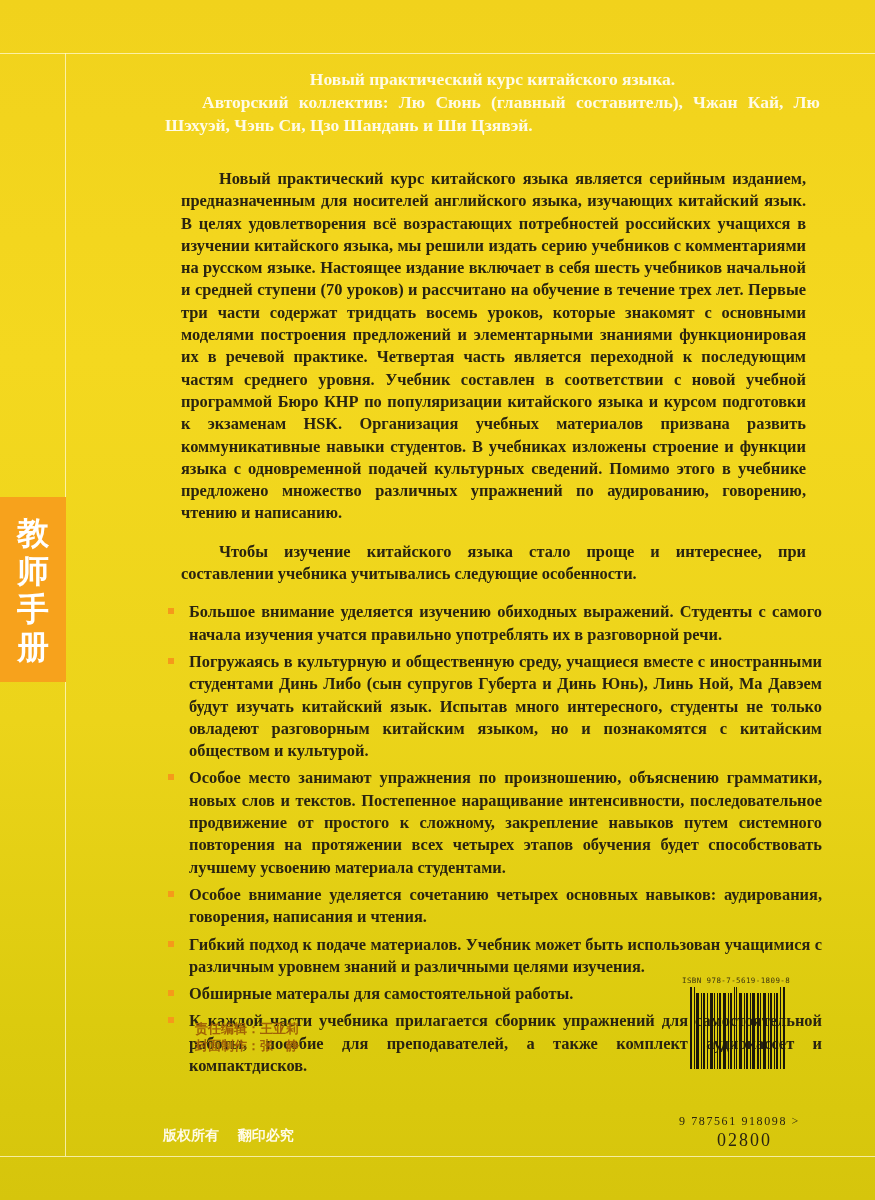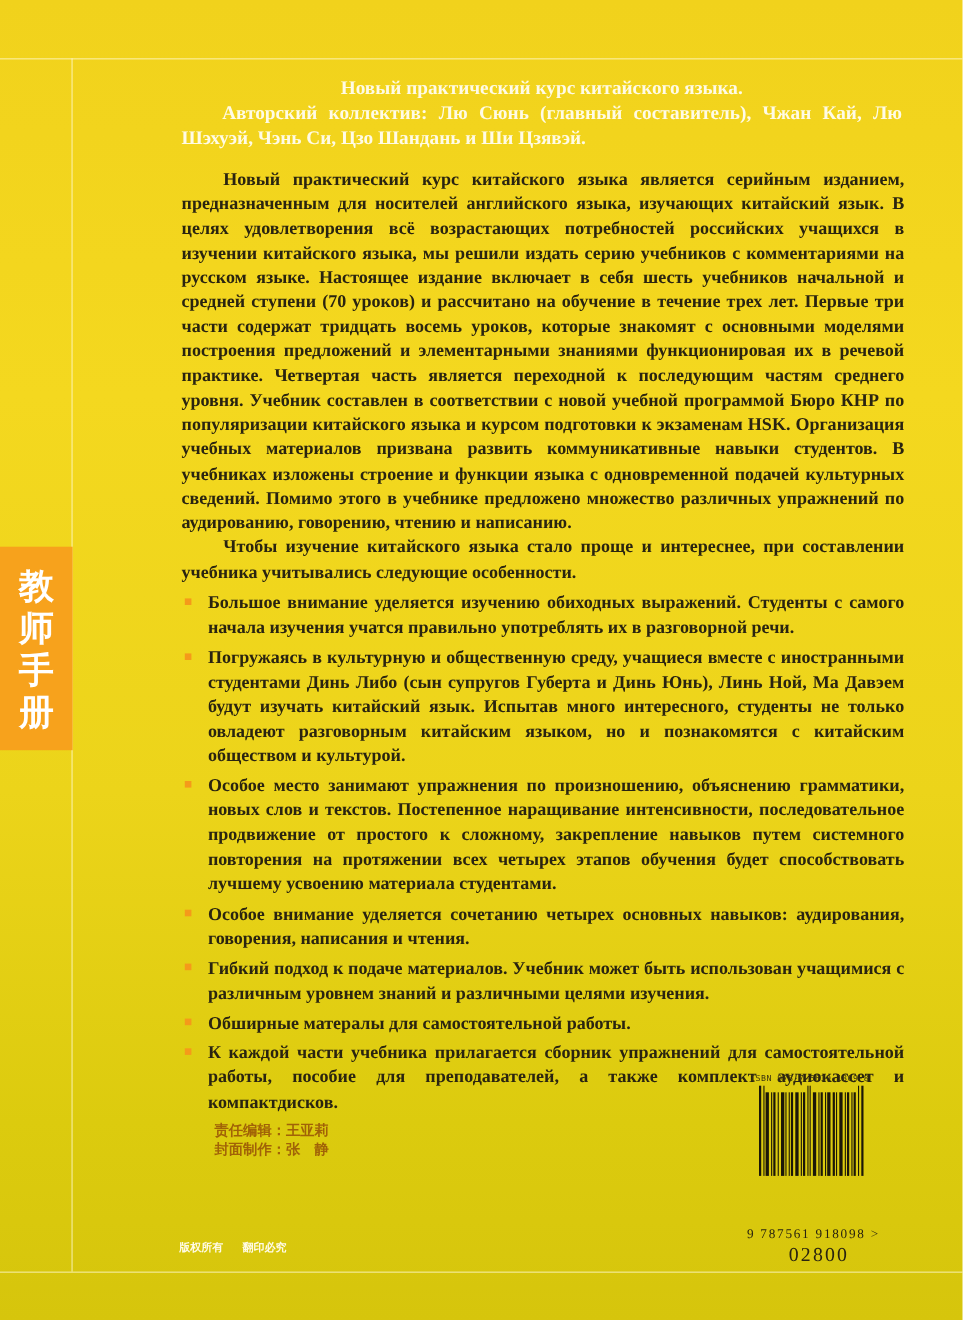--- a/index.html
+++ b/index.html
@@ -15,28 +15,28 @@
     position: absolute; left: 0; top: 497px; width: 66px; height: 185px;
     background: #f7a21c; display: flex; flex-direction: column; align-items: center; justify-content: center;
   }
   .spine-tab span {
     color: #ffffff; font-family: "DejaVu Sans", sans-serif; font-size: 32px; line-height: 38px; font-weight: bold;
   }
   .header { position: absolute; left: 165px; top: 68px; width: 655px; color: #fffbe6; font-weight: bold; font-size: 17.5px; line-height: 23px; }
   .header .title { text-align: center; }
   .header .authors { text-indent: 37px; text-align: justify; }
   .body-text { position: absolute; left: 165px; top: 152px; width: 657px; font-size: 16.4px; line-height: 22.3px; font-weight: bold; }
-  .body-text p { margin: 0; text-align: justify; text-indent: 38px; }
+  .body-text p { margin: 16px; text-align: justify; text-indent: 38px; }
   ul.features { list-style: none; margin: 6px 0 0 0; padding: 0; }
   ul.features li { position: relative; padding-left: 24px; text-align: justify; margin-bottom: 5px; }
   ul.features li .bullet {
     position: absolute; left: 3px; top: 7px; width: 6px; height: 6px; background: #f59a1a;
   }
   .credits { position: absolute; left: 163px; top: 1020px; color: #a16207; font-family: "DejaVu Sans", sans-serif; font-weight: bold; font-size: 13px; line-height: 17px; margin-left: 32px; }
-  .copyright { position: absolute; left: 163px; top: 1127px; color: #fffbe6; font-family: "DejaVu Sans", sans-serif; font-weight: bold; font-size: 10px; word-spacing: 14px; }
+  .copyright { position: absolute; left: 163px; top: 1127px; color: #fffbe6; font-family: "DejaVu Sans", sans-serif; font-weight: bold; font-size: 14px; word-spacing: 14px; }
   .isbn-block { position: absolute; left: 680px; top: 976px; width: 150px; }
   .isbn-label { font-family: "DejaVu Sans Mono", monospace; font-size: 7.5px; letter-spacing: 0.4px; color: #3a3310; padding-left: 2px; }
   .barcode { display: flex; align-items: flex-end; height: 82px; margin-top: 2px; padding-left: 10px; }
   .barcode i { display: block; height: 76px; background: #1c1808; margin-right: 1.6px; }
   .barcode i.long { height: 82px; }
   .isbn-digits { position: absolute; left: 679px; top: 1114px; font-family: "Liberation Serif", serif; font-size: 12px; letter-spacing: 1.6px; color: #2a2410; }
   .price { position: absolute; left: 717px; top: 1130px; font-family: "Liberation Serif", serif; font-size: 18px; letter-spacing: 2px; color: #2a2410; text-align: right; }
 </style>
 </head>
 <body>

